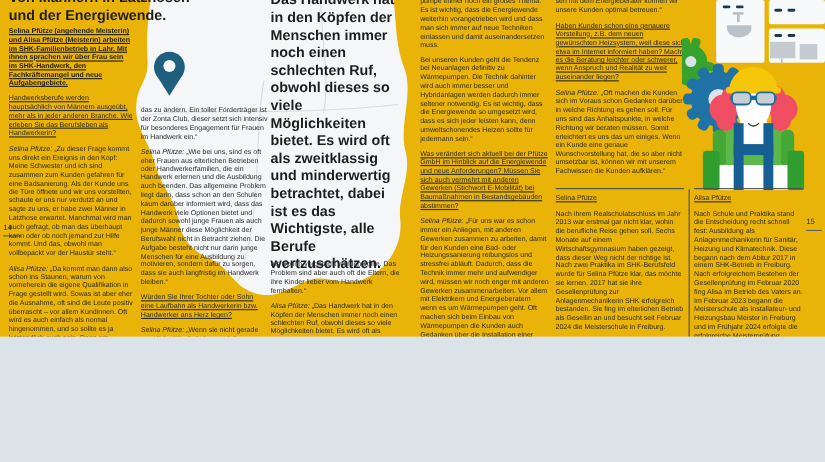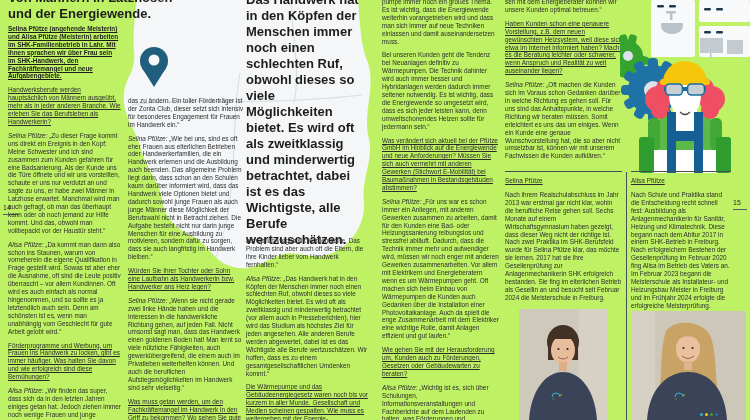--- a/index.html
+++ b/index.html
@@ -1,17 +1,17 @@
 <!DOCTYPE html>
 <html lang="de"><head>
 <meta charset="utf-8">
 <style>
   html,body{margin:0;padding:0}
   body{width:750px;height:420px;font-family:"Liberation Sans",sans-serif;background:#dce3e8}
-  #stage{position:relative;width:750px;height:420px;overflow:hidden;background:#bef264}
+  #stage{position:relative;width:750px;height:306px;overflow:hidden;background:#eab308}
   .col{position:absolute;overflow:hidden}
   .para{margin:0 0 6px;font-size:6.4px;line-height:7.9px;color:#2c2c2c;overflow-wrap:break-word;hyphens:auto}
   .para.intro{font-weight:700;text-decoration:underline;text-decoration-thickness:.5px;text-underline-offset:1px;color:#1d1d1b}
   .para.q{text-decoration:underline;text-decoration-thickness:.5px;text-underline-offset:1px}
   .speaker{font-style:italic}
   .title{position:absolute;left:8px;top:-10px;width:250px;font-size:13px;line-height:16px;font-weight:700;color:#1d1d1b;margin:0}
   .pullquote{position:absolute;left:246px;top:-8px;width:114px;font-size:13px;line-height:16px;font-weight:700;color:#1d1d1b;hyphens:auto}
   .pagenum{position:absolute;font-size:7px;color:#2c2c2c}
   .pagenum .bar{height:1px;background:#55606a;margin-top:3px}
   .bio{position:absolute;overflow:hidden}

